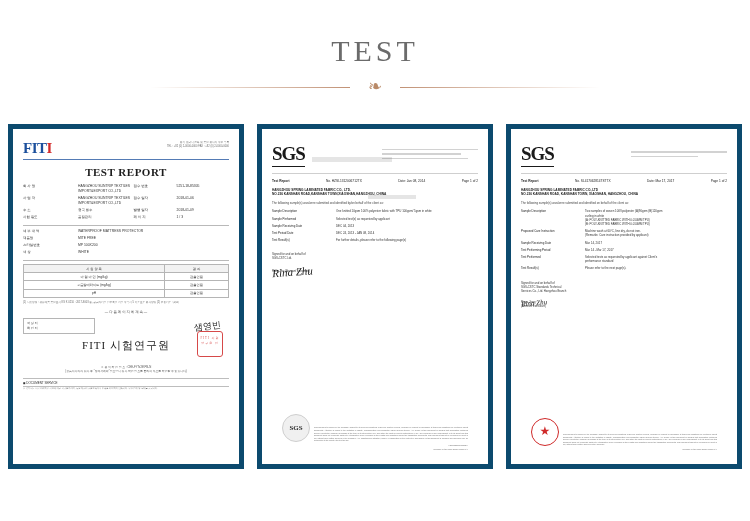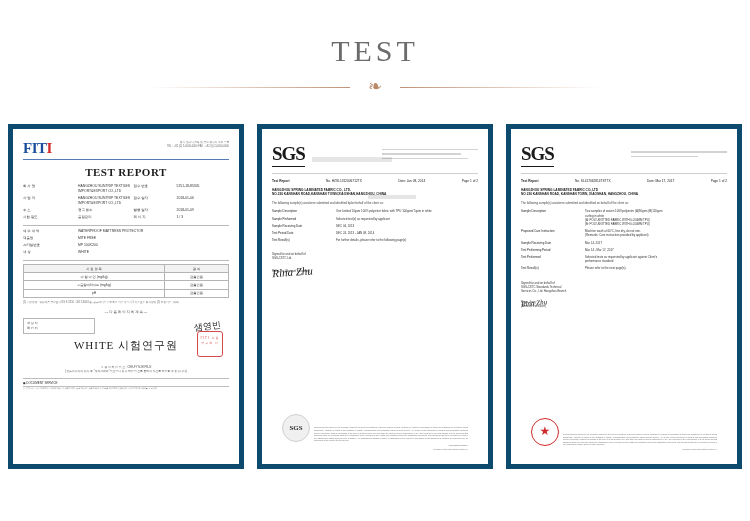--- a/index.html
+++ b/index.html
@@ -479,21 +479,21 @@
 
         <div class="c1-signrow">
           <div class="c1-signbox">
             <div><span>작 성 자</span></div>
             <div><span>확 인 자</span></div>
           </div>
           <div class="c1-hand">샘영빈</div>
         </div>
 
         <div class="c1-issuer">
-          <span>WHITE 시험연구원</span>
+          <span>FITI 시험연구원</span>
           <span class="seal">FITI 시험
 연구원
 인</span>
         </div>
 
         <div class="c1-foot">
           <div>※ 공 지 확 인 번 호 : CEE-FYIV-9KPB-N</div>
           <div>(용품이사자가 검사 후 "정격서계약"번호보시 검사 확인 번호를 통하여 자료를 확인할 수 있습니다)</div>
         </div>
 

